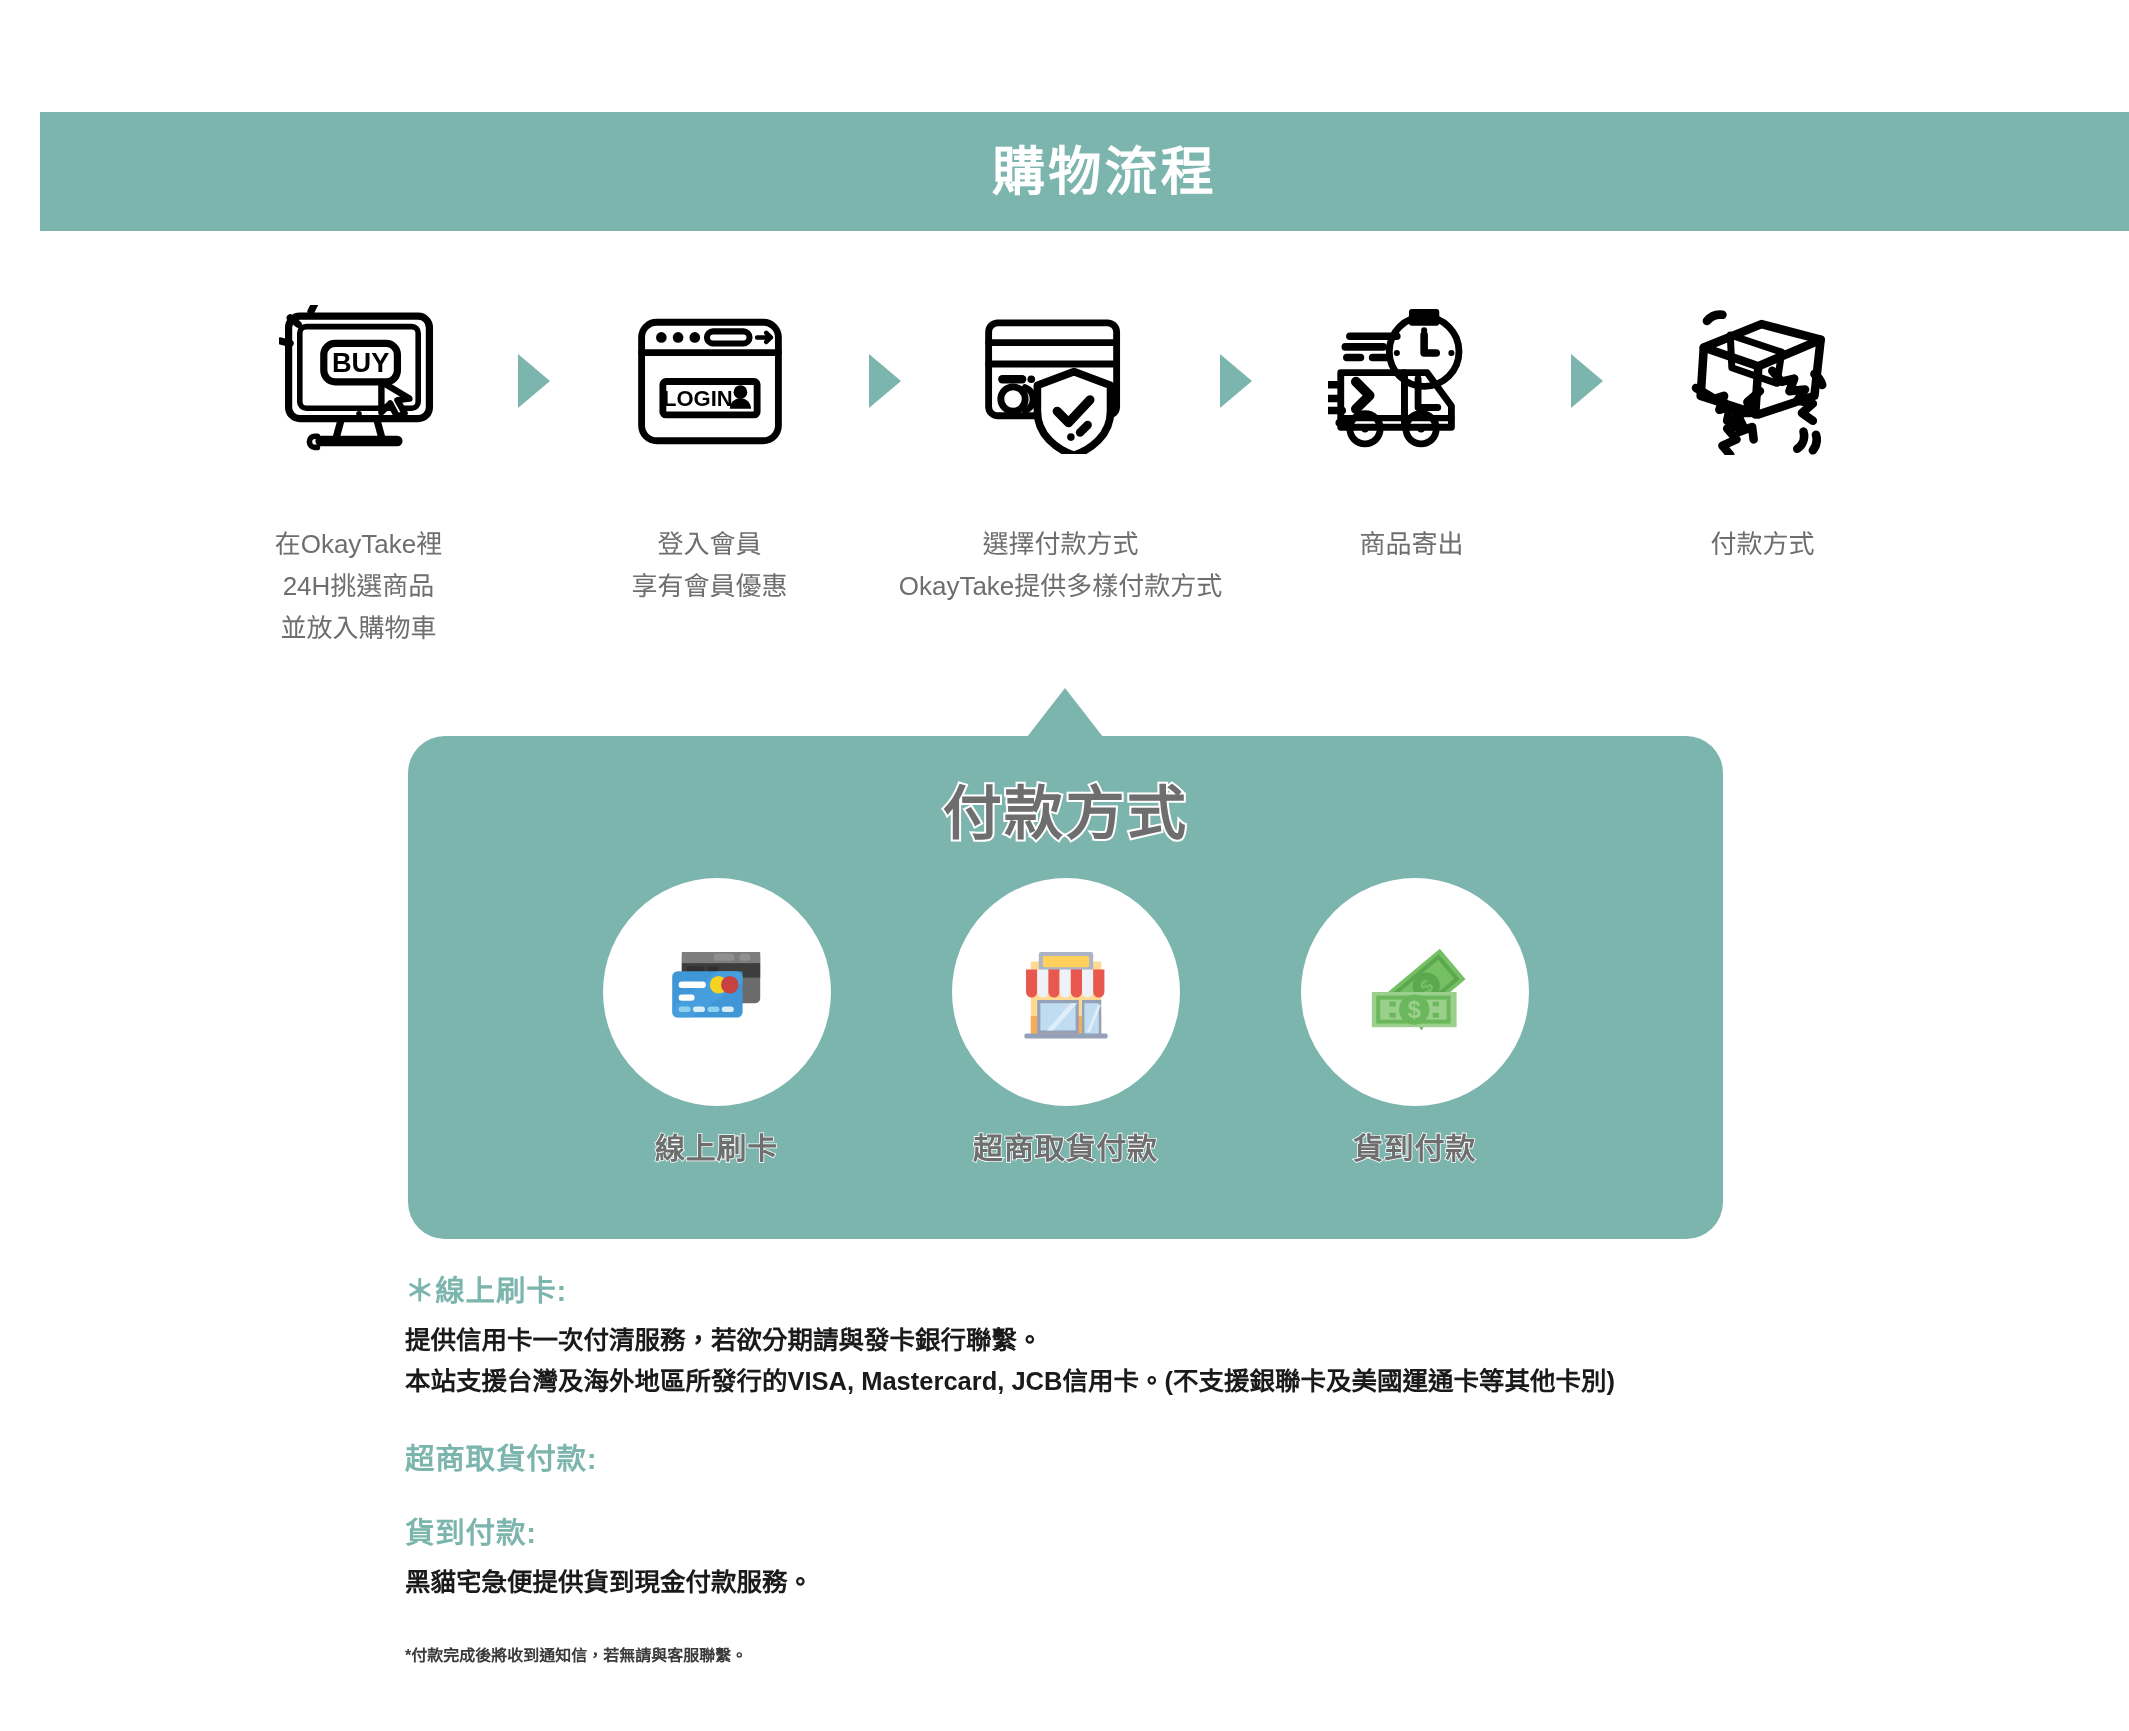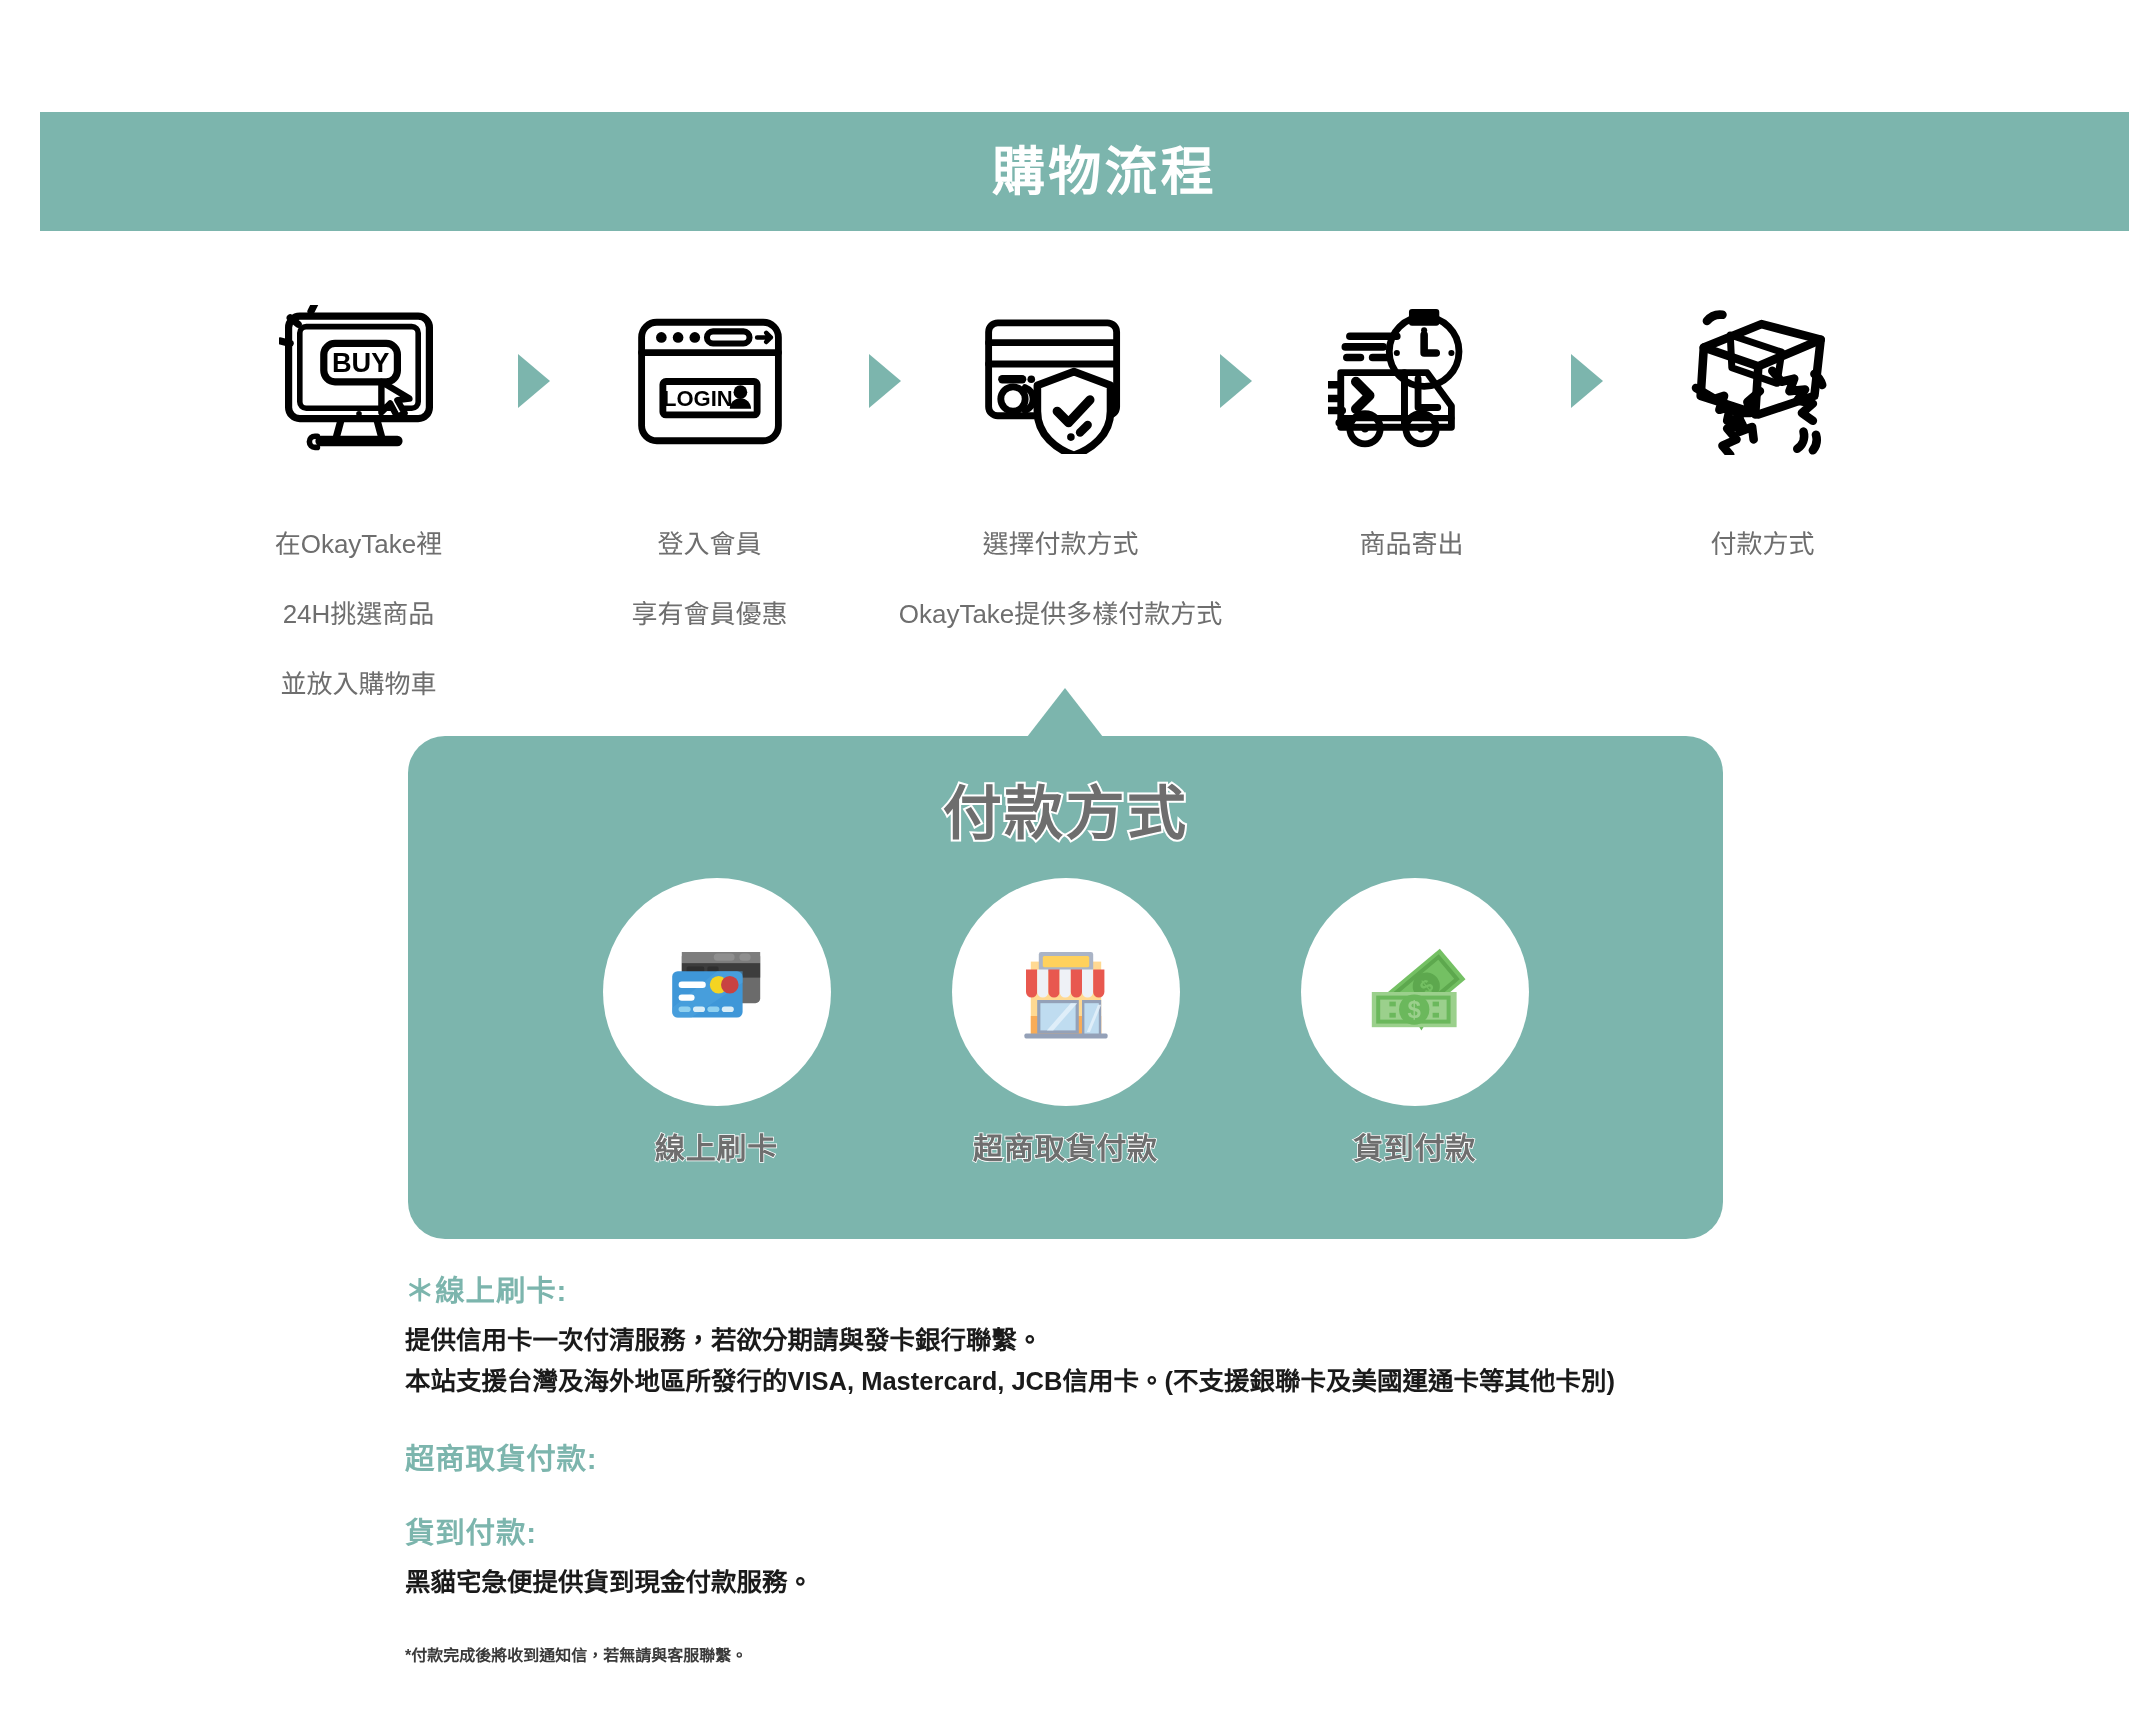--- a/index.html
+++ b/index.html
@@ -73,21 +73,20 @@
   .flow-label-cell {
     width: 239px;
     display: flex;
     flex-direction: column;
     align-items: center;
     color: #6e6e6e;
     font-size: 26px;
     line-height: 1.62;
     text-align: center;
     white-space: nowrap;
-    gap: 28px;
   }
   .flow-label-gap { width: 112px; }
   .label-wide { white-space: nowrap; }
 
   
   .pointer-tri {
     position: absolute;
     left: 1027px; top: 688px;
     width: 0; height: 0;
     border-left: 38px solid transparent;

